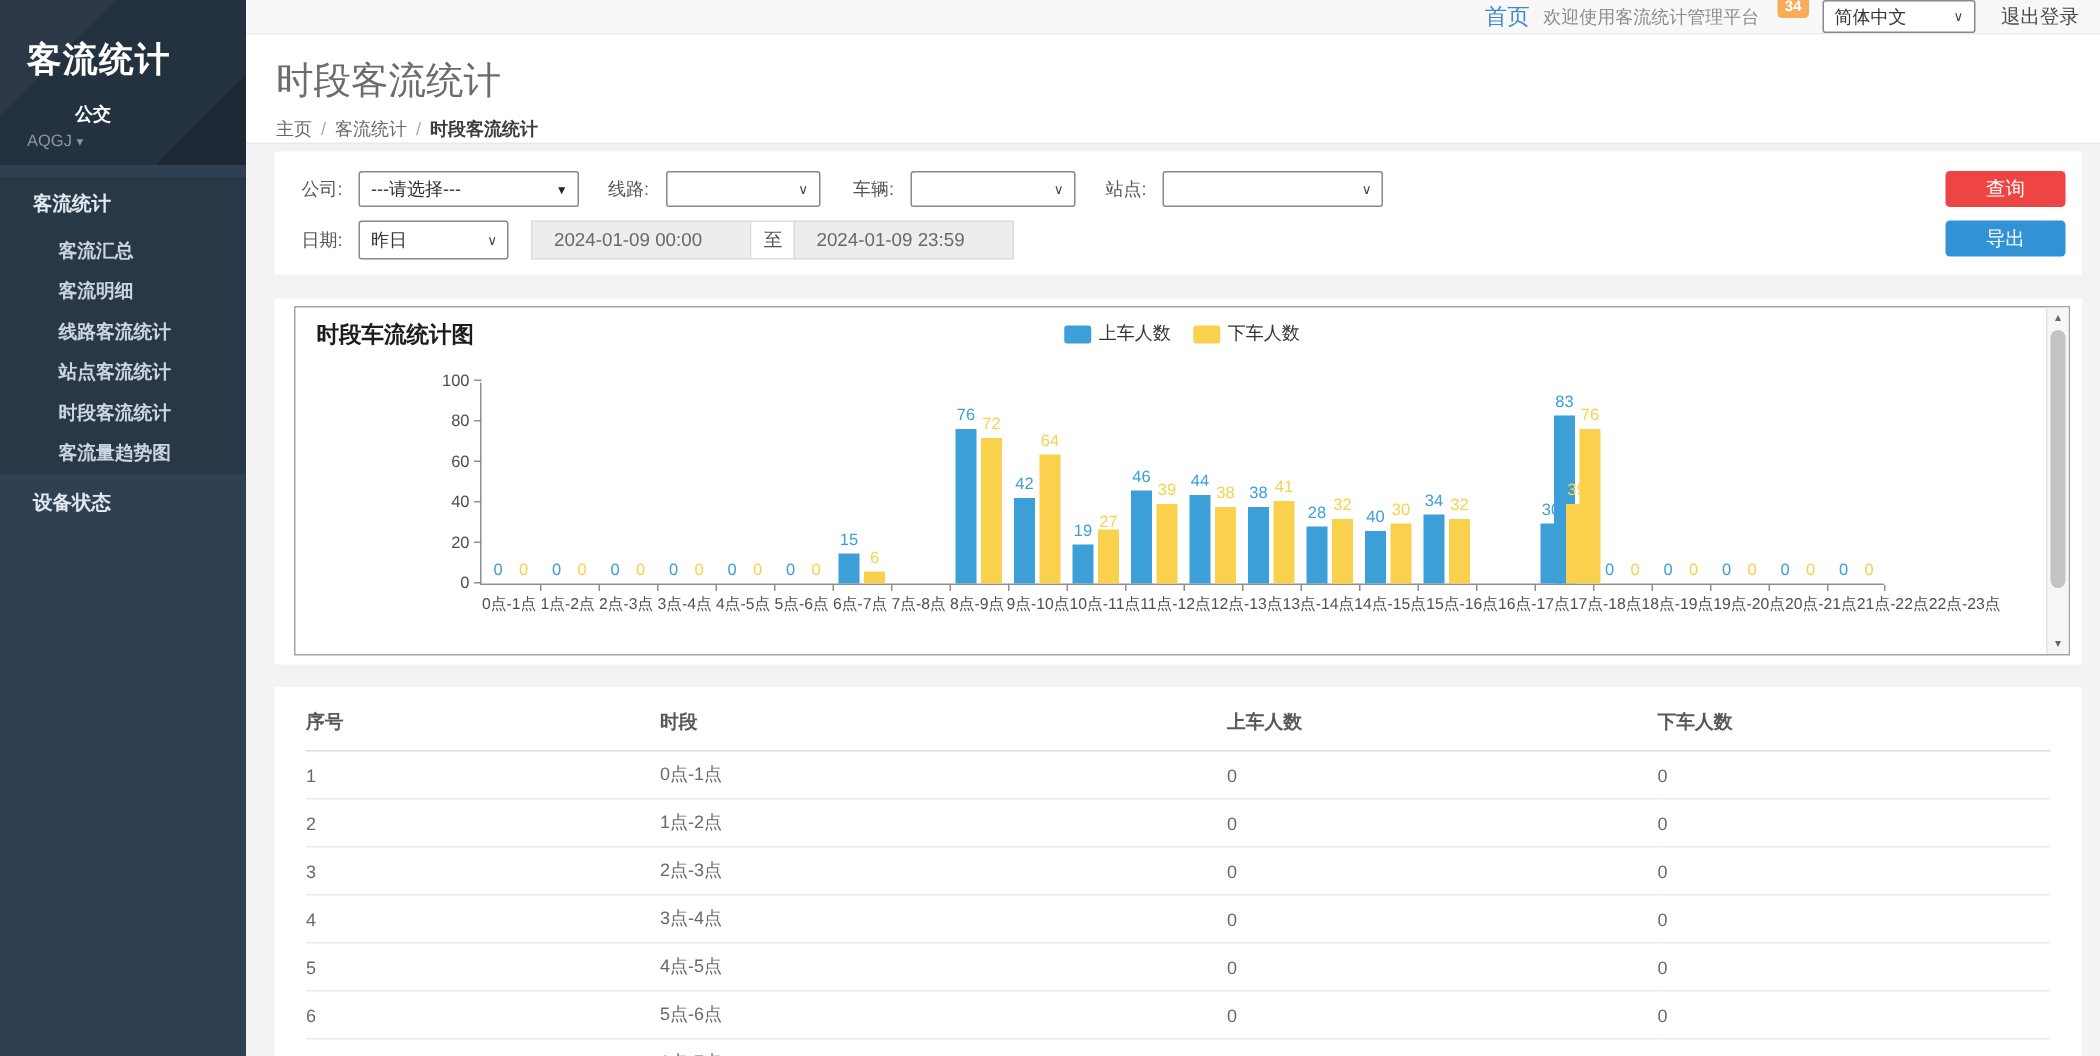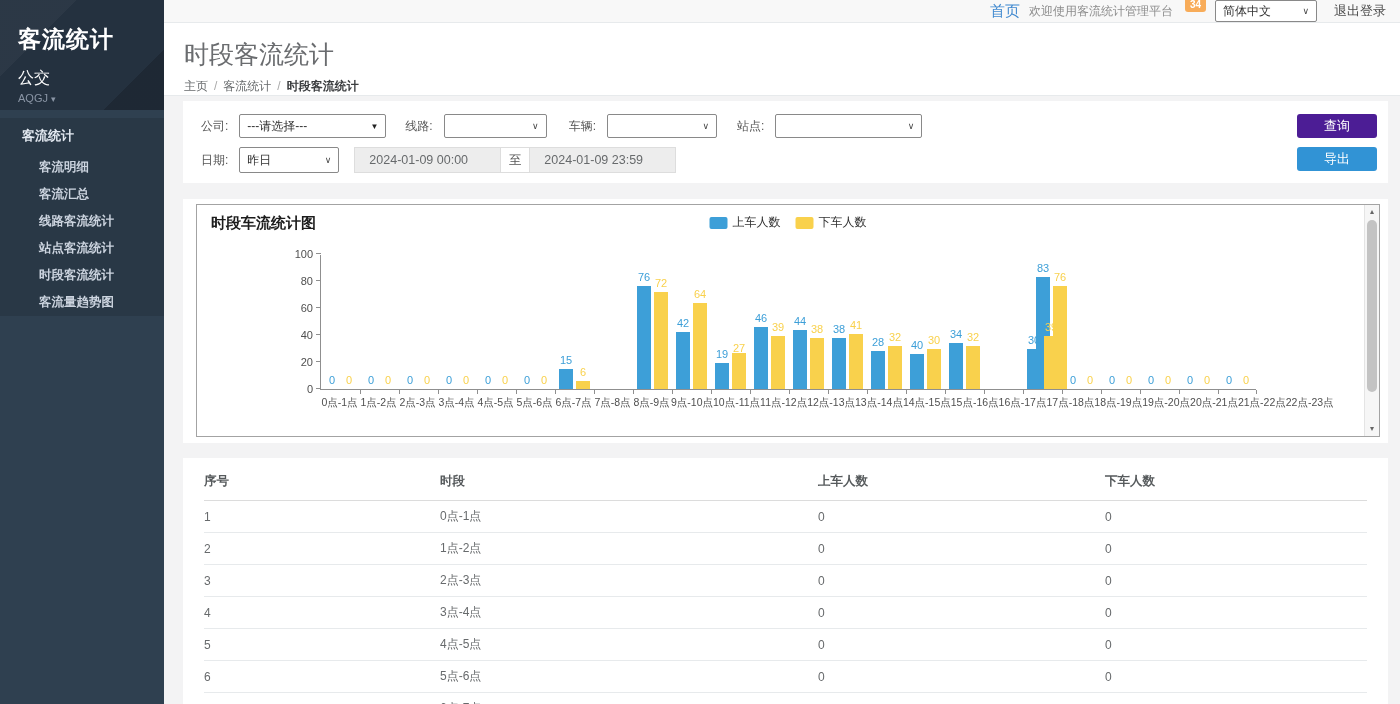--- a/index.html
+++ b/index.html
@@ -14,21 +14,21 @@
   
   .sidebar { width:164px; min-width:164px; height:704px; background:#2f4050; }
   .side-header {
     height:110px; padding:24px 0 0 18px;
     background:
       linear-gradient(135deg, rgba(255,255,255,0.035) 0%, rgba(255,255,255,0.035) 28%, transparent 28%),
       linear-gradient(315deg, rgba(0,0,0,0.18) 0%, rgba(0,0,0,0.18) 22%, transparent 22%),
       #24313f;
   }
   .app-title { color:#fff; font-size:23px; font-weight:700; letter-spacing:1px; }
-  .org { color:#fff; font-size:16px; font-weight:400; margin-top:13px; }
+  .org { color:#fff; font-size:12px; font-weight:700; margin-top:13px;margin-left:32px; }
   .org-code { color:#8a95a5; font-size:11px; margin-top:3px; cursor:pointer; }
   .org-code .caret { font-size:9px; margin-left:3px; }
   .side-menu { padding-top:8px; }
   .menu-section.active { background:#293846; }
   .menu-parent {
     padding:9px 22px; color:#e2e8f0; font-size:13px; font-weight:700; cursor:pointer;
   }
   .menu-sub {
     padding:5px 22px 5px 39px; color:#ccd4df; font-size:12.5px; font-weight:700; cursor:pointer;
   }
@@ -83,21 +83,21 @@
     width:147px; height:26px; background:#ededed; border:1px solid #ddd;
     display:inline-flex; align-items:center; padding-left:14px; color:#676a6c; font-size:12.5px;
   }
   .to-cell {
     width:28px; height:26px; background:#fff; border:1px solid #ddd; border-left:none; border-right:none;
     text-align:center; line-height:24px; color:#555; font-size:12.5px;
   }
   .fbuttons { position:absolute; right:11px; top:13px; display:flex; flex-direction:column; gap:9px; }
   .btn { width:80px; height:24px; border:none; border-radius:3px; color:#fff; font-size:13px; cursor:pointer;
          font-family:"Liberation Sans","DejaVu Sans",sans-serif; }
-  .btn-query { background:#4c1d95; }
+  .btn-query { background:#ef4444; }
   .btn-export { background:#3193d5; }
 
   
   .chart-panel { margin-top:16px; padding:5px 8px 6px 13px; }
   .chart-box { position:relative; border:1px solid #a3a3a3; height:233px; background:#fff; }
   .chart-head { position:relative; padding:9px 14px 0; height:28px; }
   .chart-title { font-size:15px; font-weight:700; color:#1c1c1c; }
   .legend { position:absolute; left:50%; top:9px; transform:translateX(-50%);
             display:flex; gap:15px; align-items:center; }
   .legend-item { display:flex; align-items:center; gap:5px; font-size:12px; color:#333; }
@@ -139,26 +139,29 @@
     <div class="side-header">
       <div class="app-title">客流统计</div>
       <div class="org">公交</div>
       <div class="org-code">
         <span>AQGJ</span><span class="caret">▾</span>
       </div>
     </div>
     <nav class="side-menu" id="side-menu">
         <div class="menu-section active">
           <div class="menu-parent">客流统计</div>
+          <div class="menu-sub">客流汇总</div>
           <div class="menu-sub">客流明细</div>
-          <div class="menu-sub">客流汇总</div>
           <div class="menu-sub">线路客流统计</div>
           <div class="menu-sub">站点客流统计</div>
           <div class="menu-sub">时段客流统计</div>
           <div class="menu-sub">客流量趋势图</div>
+        </div>
+        <div class="menu-section">
+          <div class="menu-standalone">设备状态</div>
         </div>
       </nav>
   </aside>
 
   <div class="main">
 
     <header class="topbar">
       <a class="home-link">首页</a>
       <span class="welcome">欢迎使用客流统计管理平台</span>
       <span class="badge">34</span>

